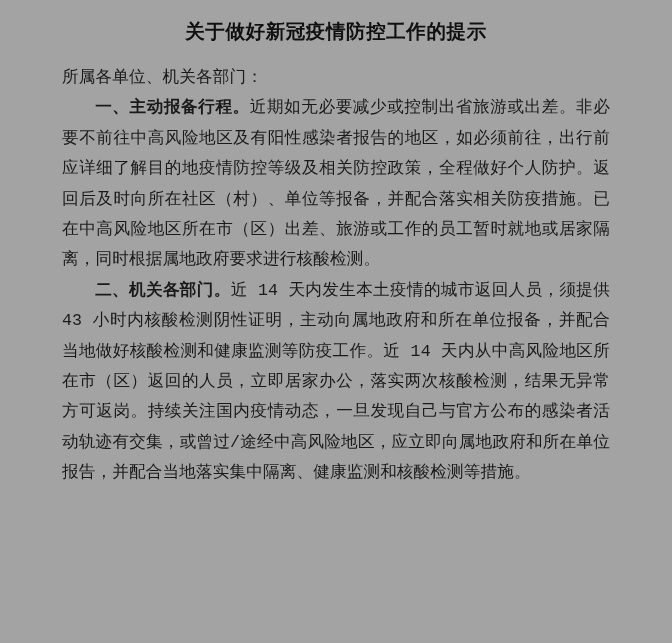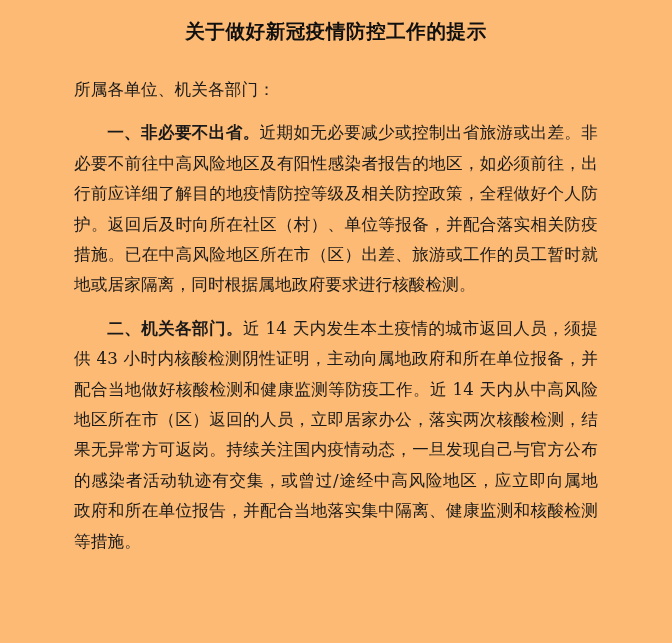--- a/index.html
+++ b/index.html
@@ -12,21 +12,21 @@
     height: 643px;
     overflow: hidden;
     font-family: "DejaVu Serif", "Liberation Serif", serif;
     color: #1a1a1a;
   }
   .page {
     width: 672px;
     height: 643px;
     box-sizing: border-box;
     padding: 0 62px 0 62px;
-    background: #fdba74;
+    background: #a3a3a3;
     position: relative;
   }
   .doc-title {
     text-align: center;
     font-size: 19.5px;
     font-weight: bold;
     letter-spacing: 0.6px;
     margin: 0;
     padding-top: 18px;
     padding-bottom: 22px;
@@ -36,23 +36,24 @@
   }
   .body-text {
     font-size: 16.6px;
     line-height: 30.4px;
     text-align: justify;
     text-justify: inter-ideograph;
     color: #1a1a1a;
     letter-spacing: 0.15px;
   }
   .para {
-    margin: 12px;
+    margin: 0;
     text-align: justify;
     text-justify: inter-ideograph;
+    font-family: Liberation Mono, monospace;
   }
   .para.indent {
     text-indent: 2em;
   }
   .para.salutation {
     text-indent: 0;
   }
   .lead {
     font-weight: bold;
   }
@@ -73,21 +74,21 @@
 
   <div class="clip">
     <div class="body-text">
 
       <p class="para salutation">
         <span>所属各单位、机关各部门：</span>
       </p>
 
 
       <p class="para indent">
-        <span class="lead">一、非必要不出省。</span><span>近期如无必要减少或控制出省旅游或出差。非必要不前往中高风险地区及有阳性感染者报告的地区，如必须前往，出行前应详细了解目的地疫情防控等级及相关防控政策，全程做好个人防护。返回后及时向所在社区（村）、单位等报备，并配合落实相关防疫措施。已在中高风险地区所在市（区）出差、旅游或工作的员工暂时就地或居家隔离，同时根据属地政府要求进行核酸检测。</span>
+        <span class="lead">一、主动报备行程。</span><span>近期如无必要减少或控制出省旅游或出差。非必要不前往中高风险地区及有阳性感染者报告的地区，如必须前往，出行前应详细了解目的地疫情防控等级及相关防控政策，全程做好个人防护。返回后及时向所在社区（村）、单位等报备，并配合落实相关防疫措施。已在中高风险地区所在市（区）出差、旅游或工作的员工暂时就地或居家隔离，同时根据属地政府要求进行核酸检测。</span>
       </p>
 
       <p class="para indent">
         <span class="lead">二、机关各部门。</span><span>近 14 天内发生本土疫情的城市返回人员，须提供 43 小时内核酸检测阴性证明，主动向属地政府和所在单位报备，并配合当地做好核酸检测和健康监测等防疫工作。近 14 天内从中高风险地区所在市（区）返回的人员，立即居家办公，落实两次核酸检测，结果无异常方可返岗。持续关注国内疫情动态，一旦发现自己与官方公布的感染者活动轨迹有交集，或曾过/途经中高风险地区，应立即向属地政府和所在单位报告，并配合当地落实集中隔离、健康监测和核酸检测等措施。</span>
       </p>
 
     </div>
   </div>
 </div>
 

